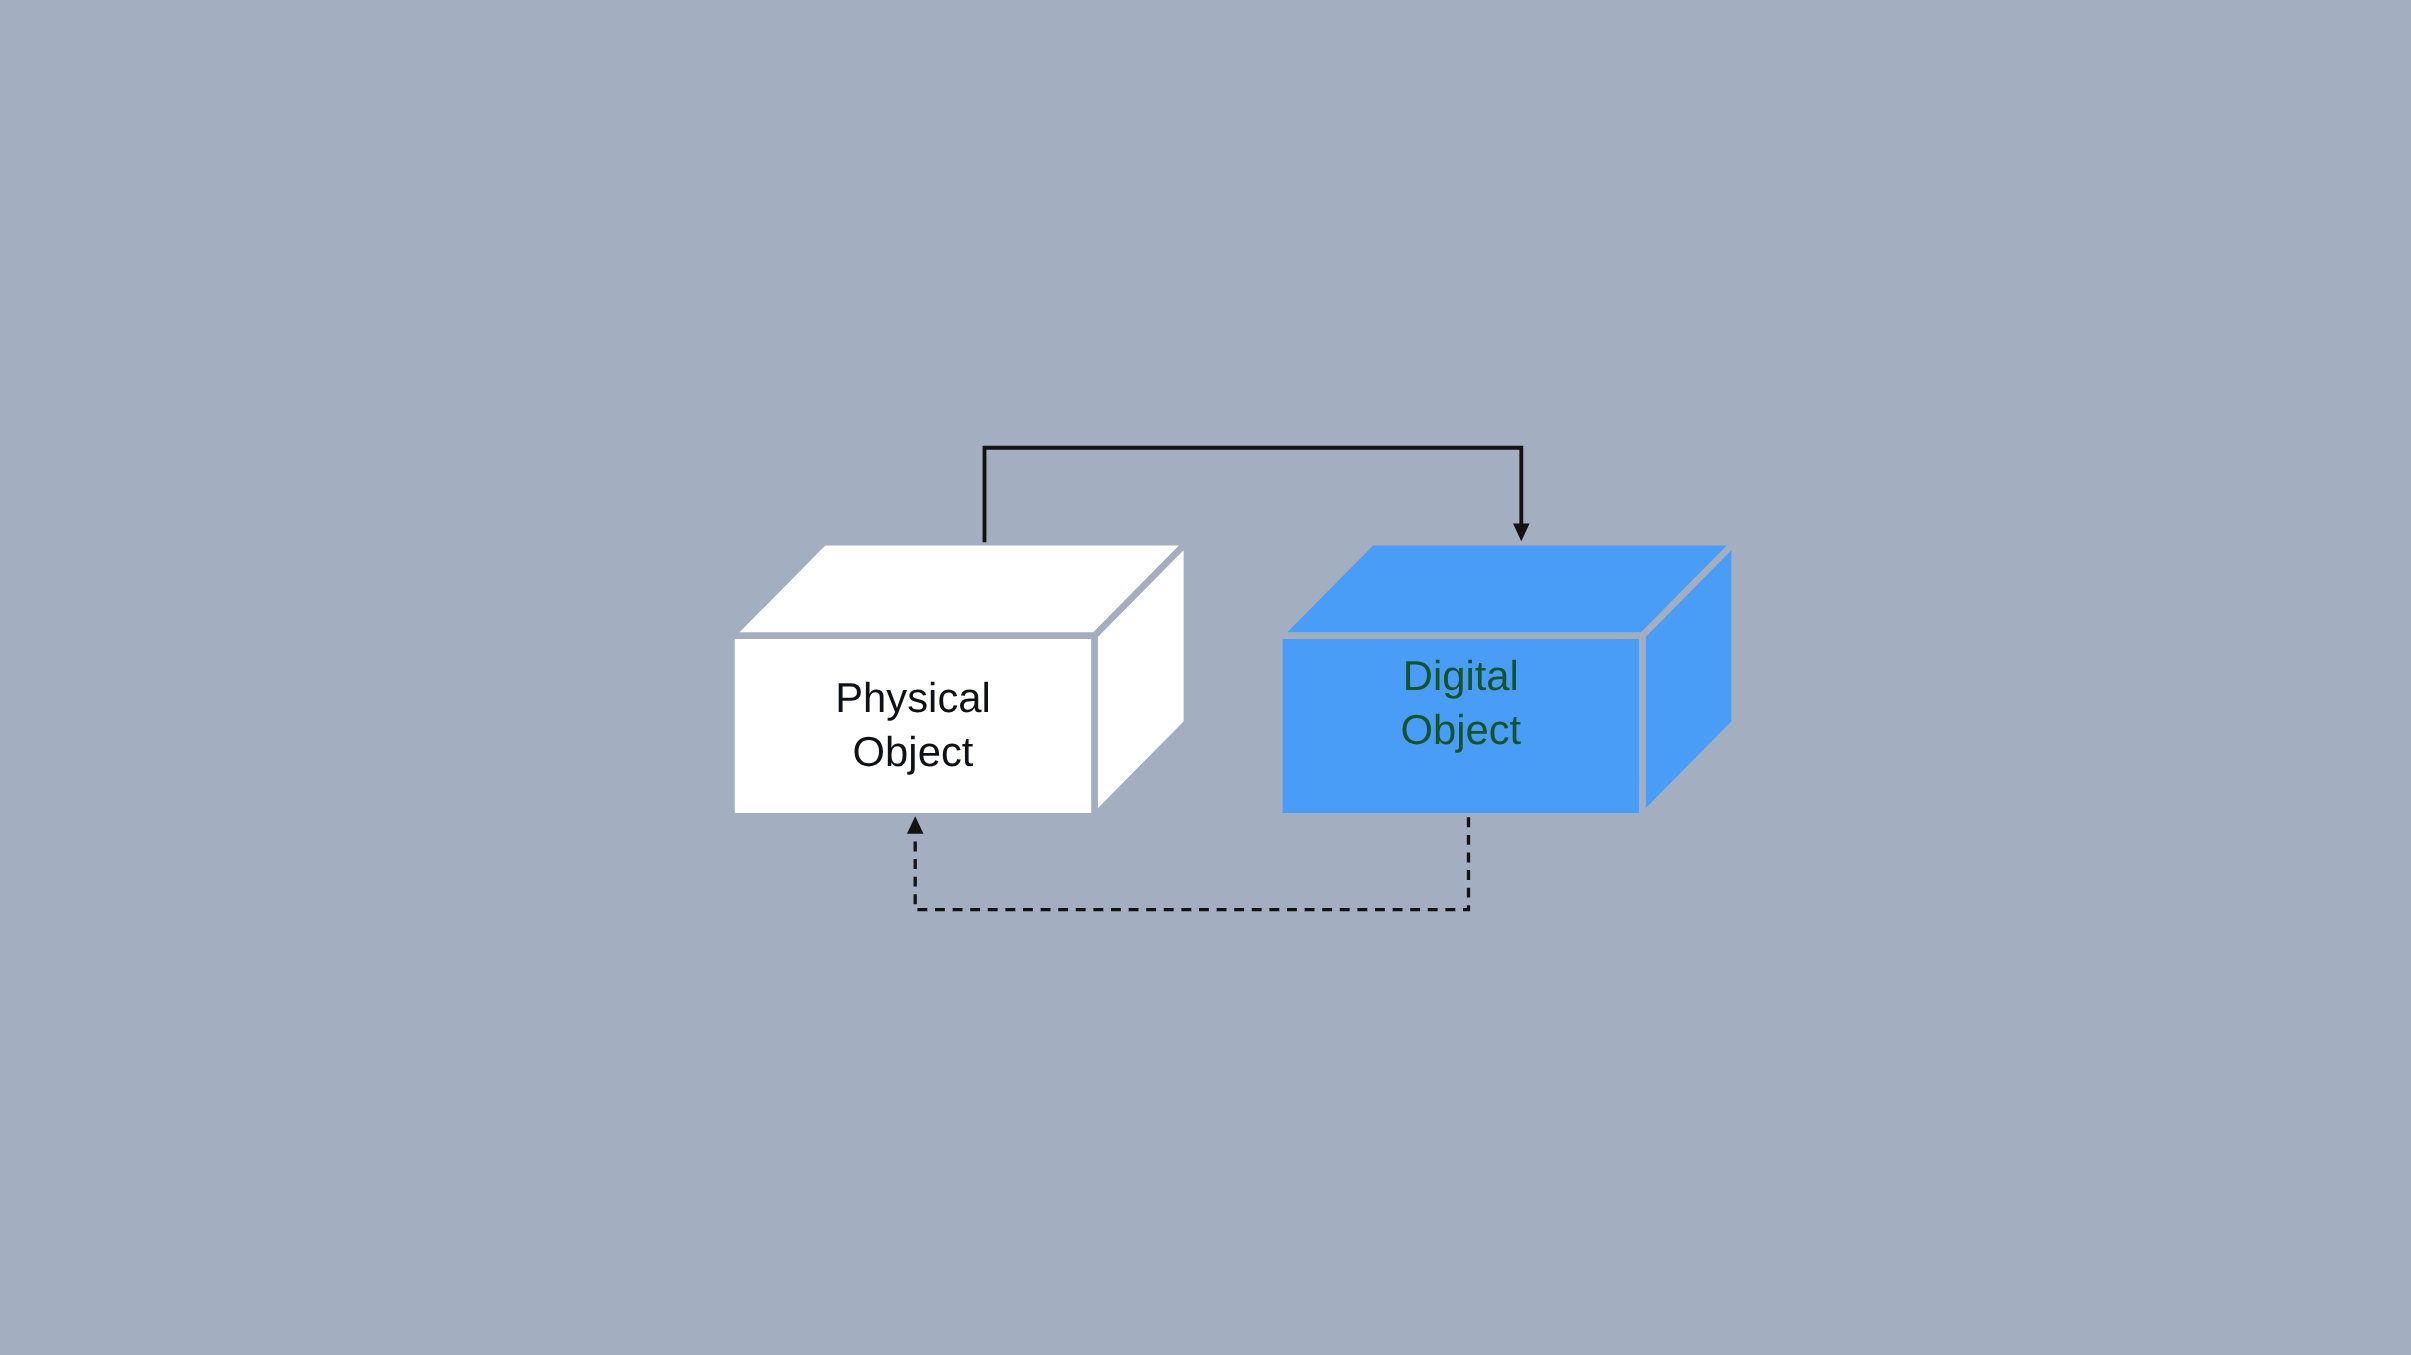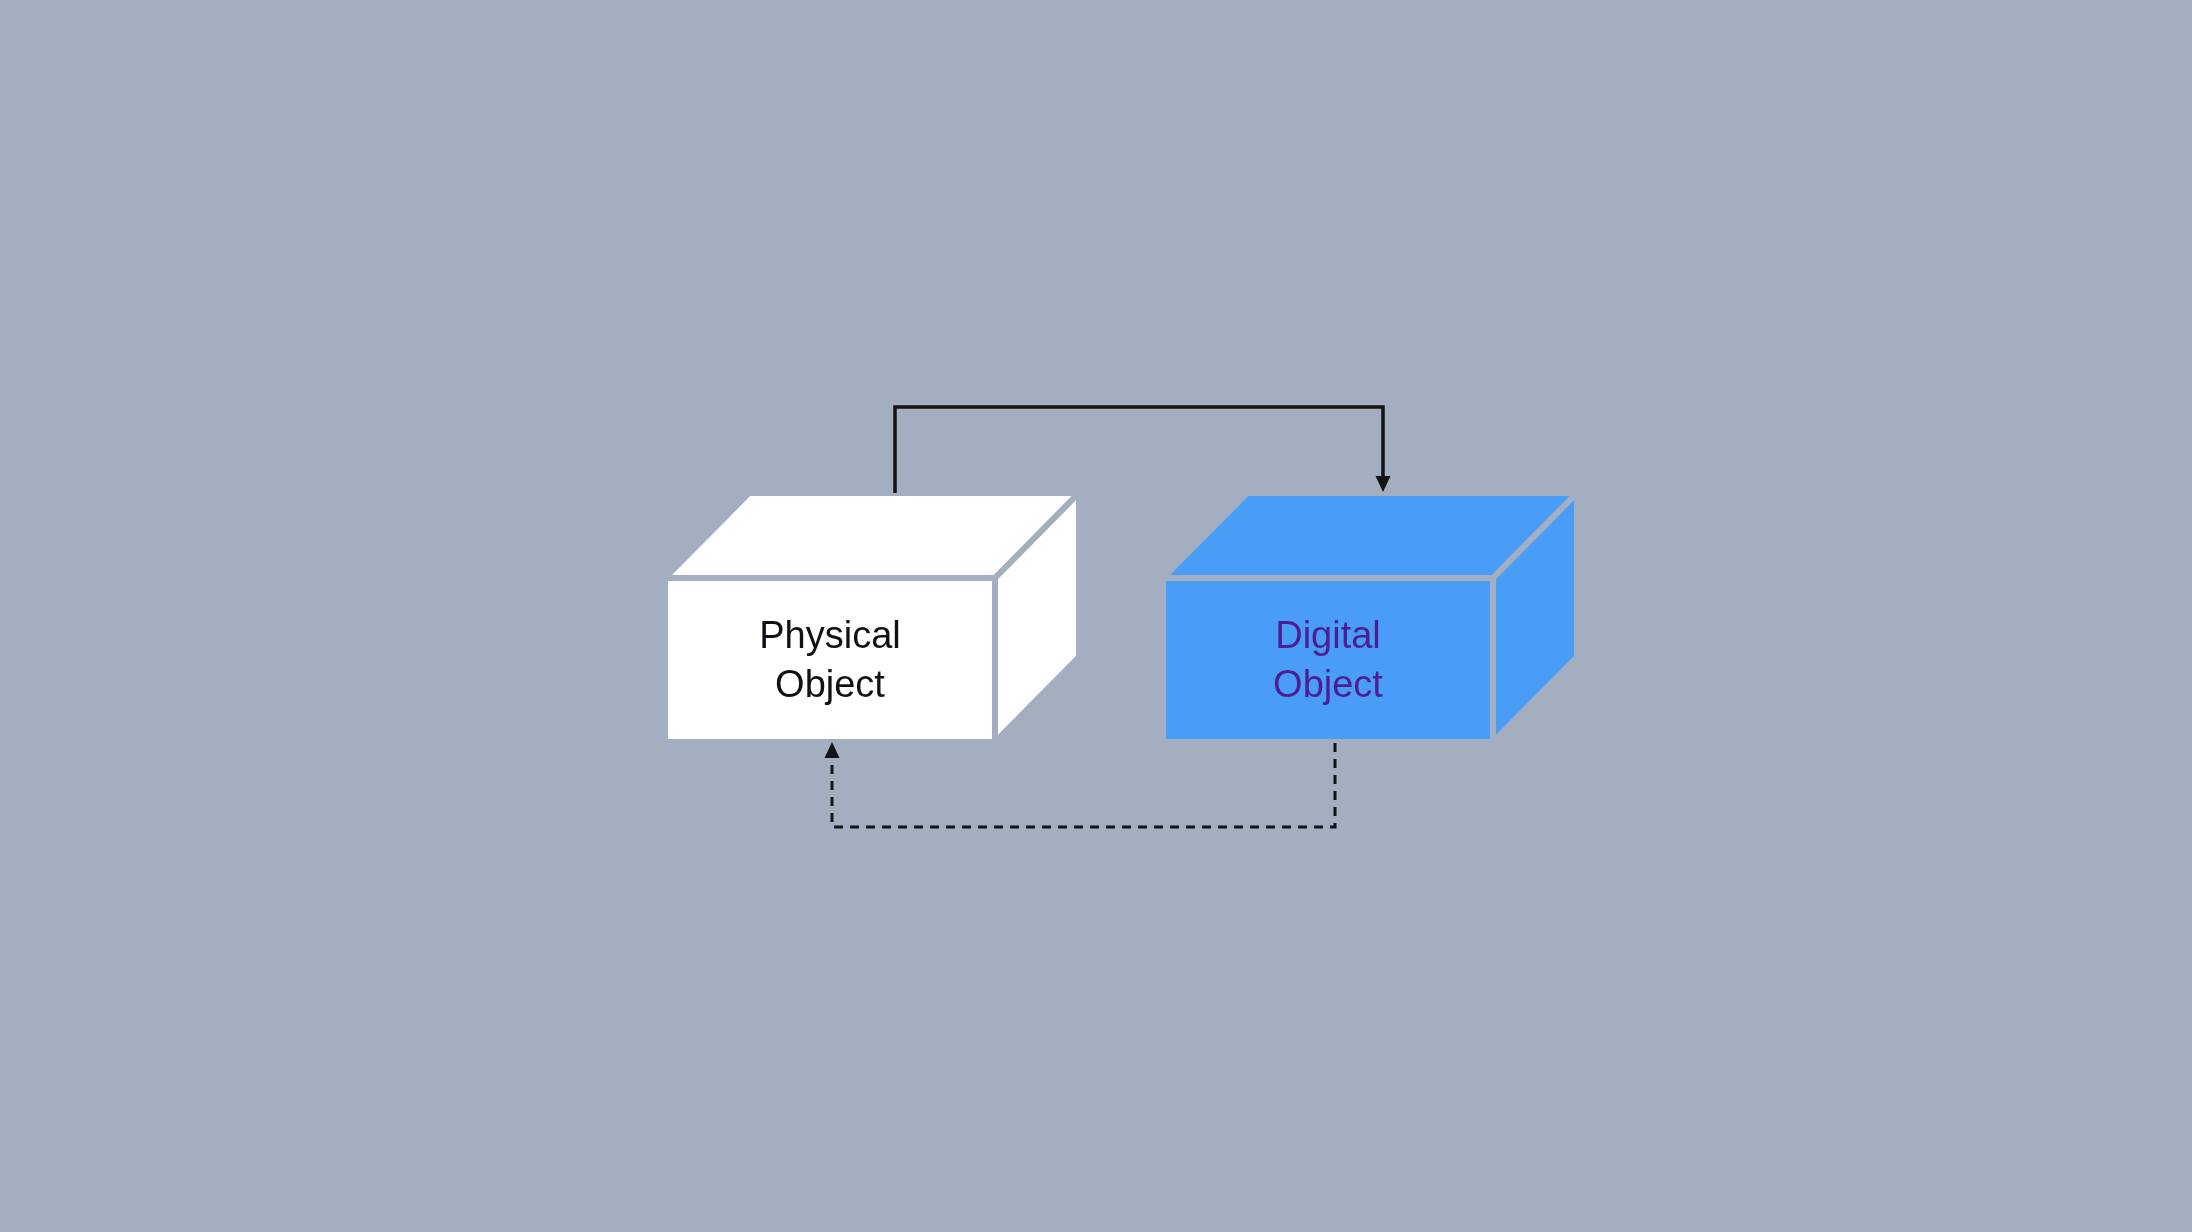--- a/index.html
+++ b/index.html
@@ -33,21 +33,21 @@
   .box-label{
     position:absolute;
     width:330px;height:164px;
     display:flex;flex-direction:column;
     align-items:center;justify-content:center;
     font-size:38px;line-height:49px;
     text-align:center;
     user-select:none;
   }
   .box-label.physical{left:665px;top:578px;color:#0E1116;}
-  .box-label.digital{left:1163px;top:578px;color:#4c1d95;}
+  .box-label.digital{left:1163px;top:558px;color:#14532d;}
 </style>
 </head>
 <body>
 
 <div class="stage">
 
   <svg class="artwork" viewBox="0 0 2192 1232" aria-hidden="true">
 
     <g>
       <polygon class="face" points="665,578 749,493 1079,493 995,578" fill="#FFFFFF"></polygon>

